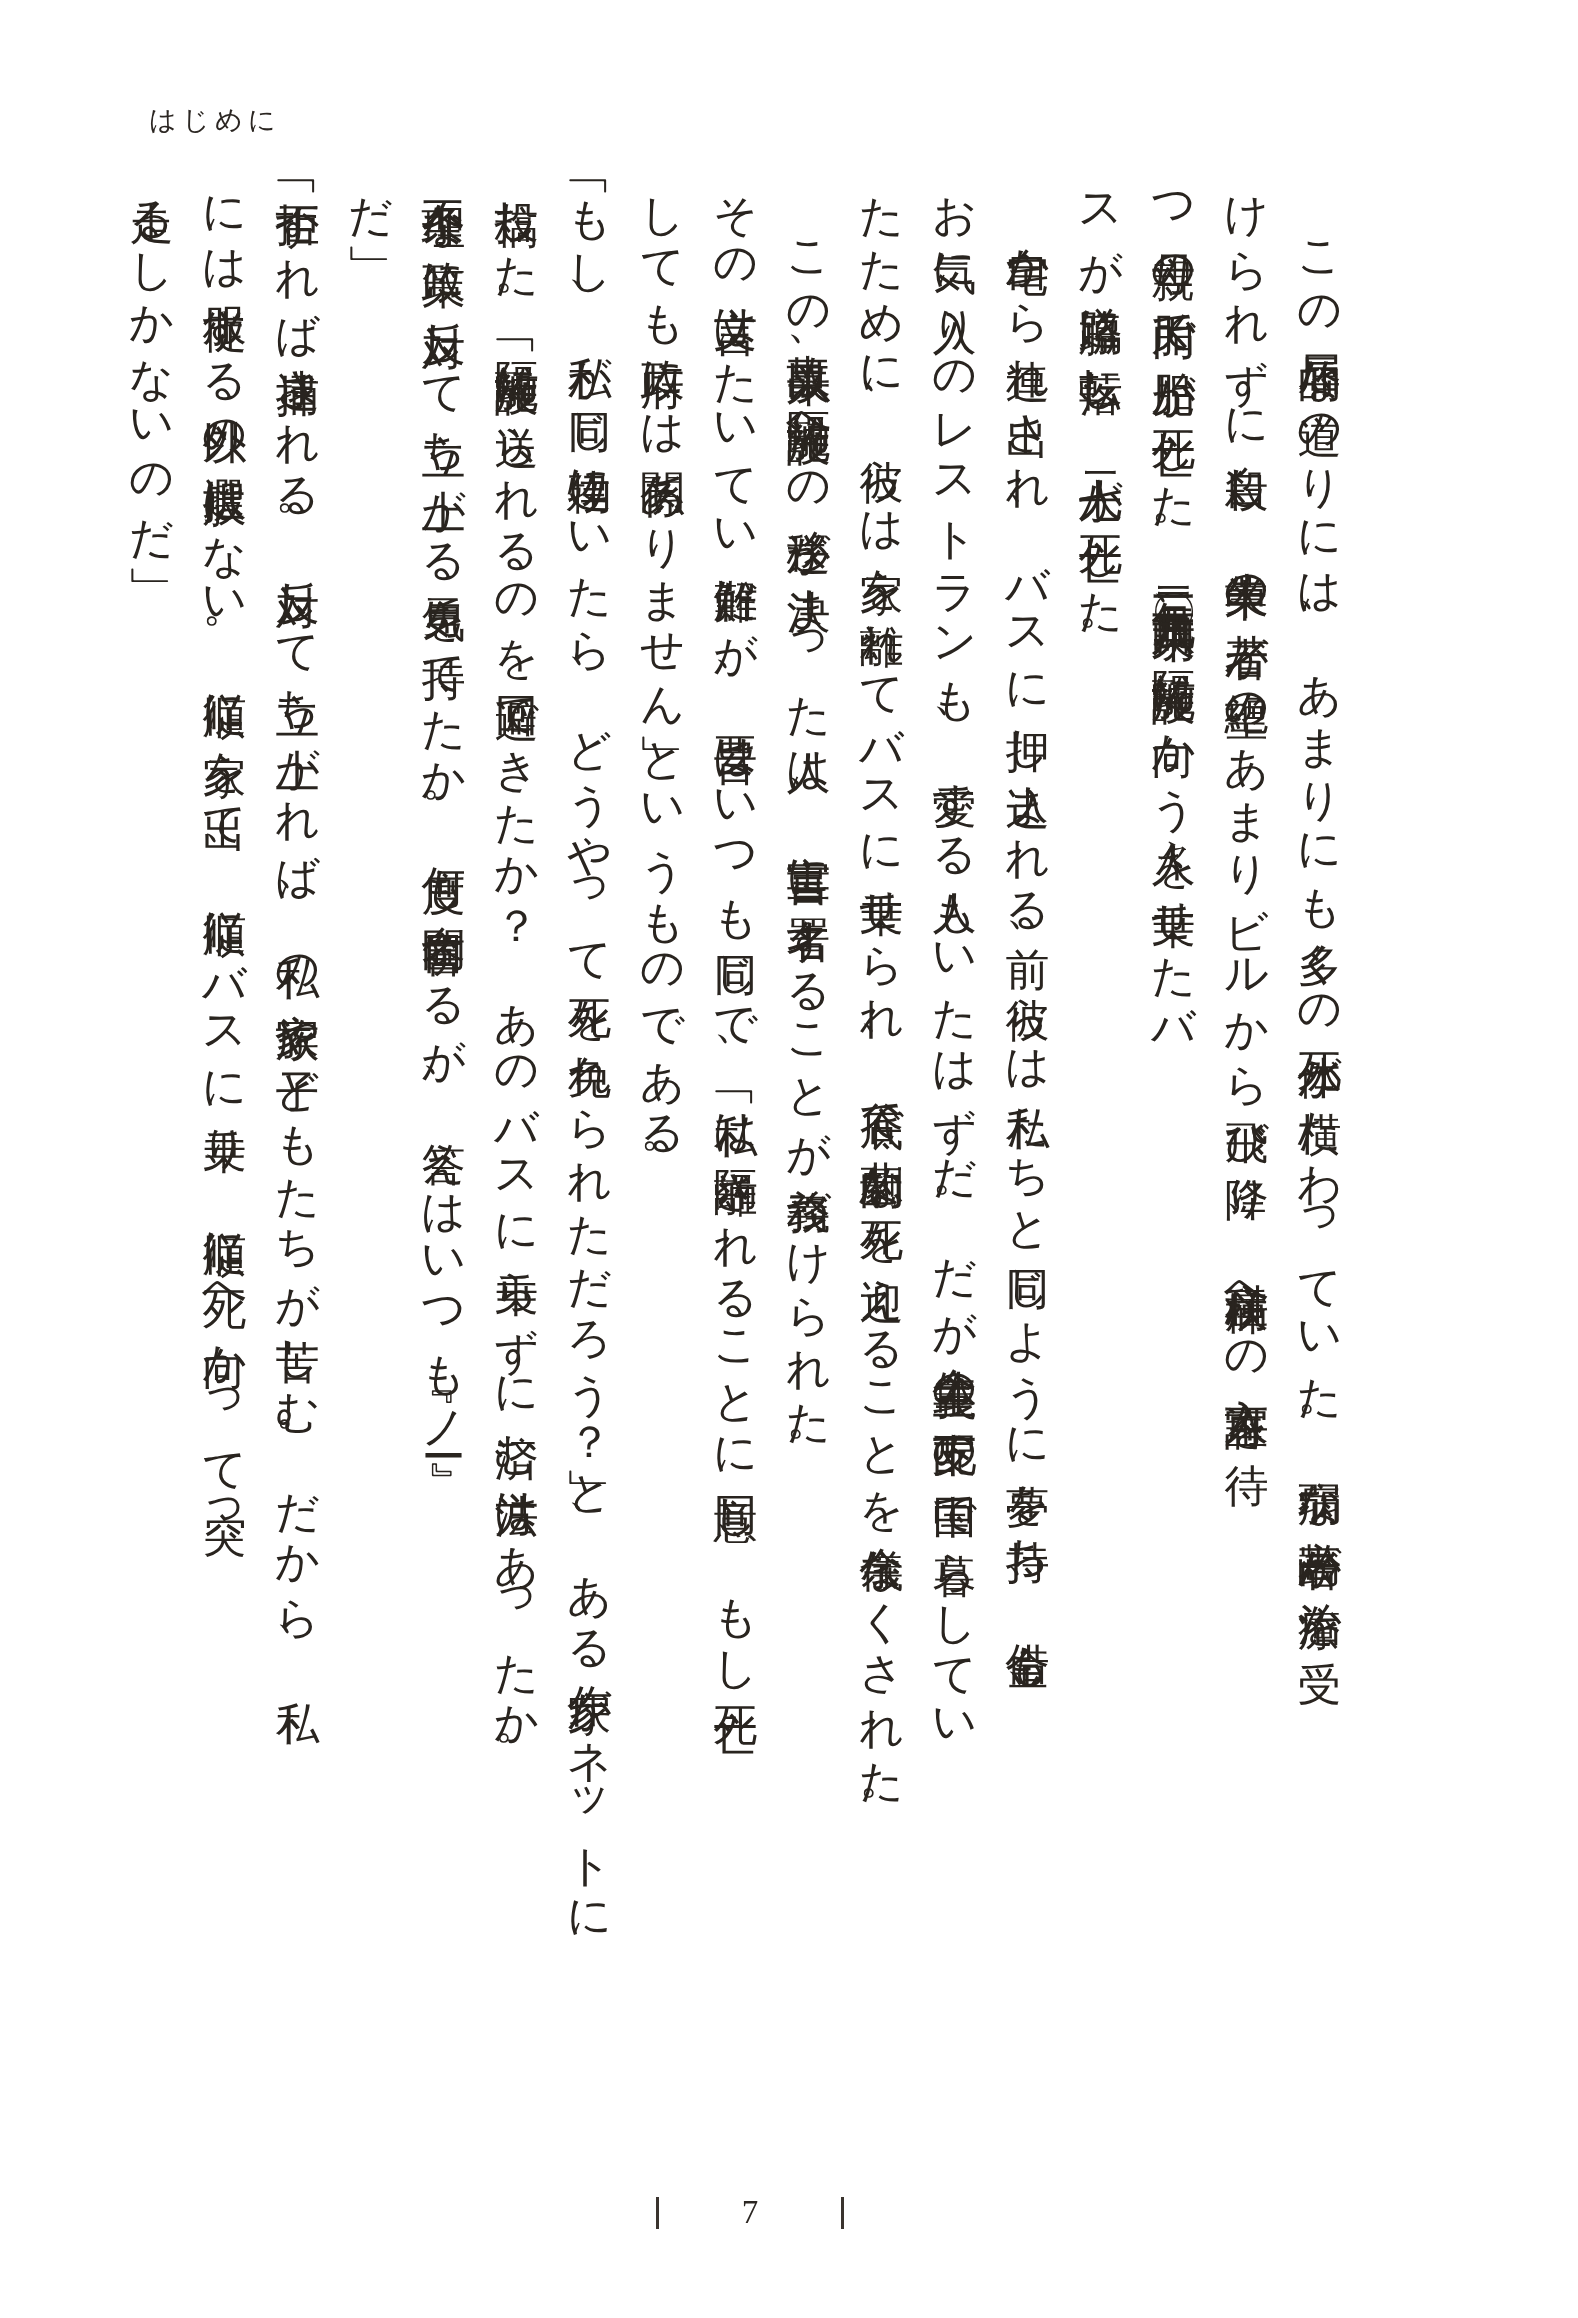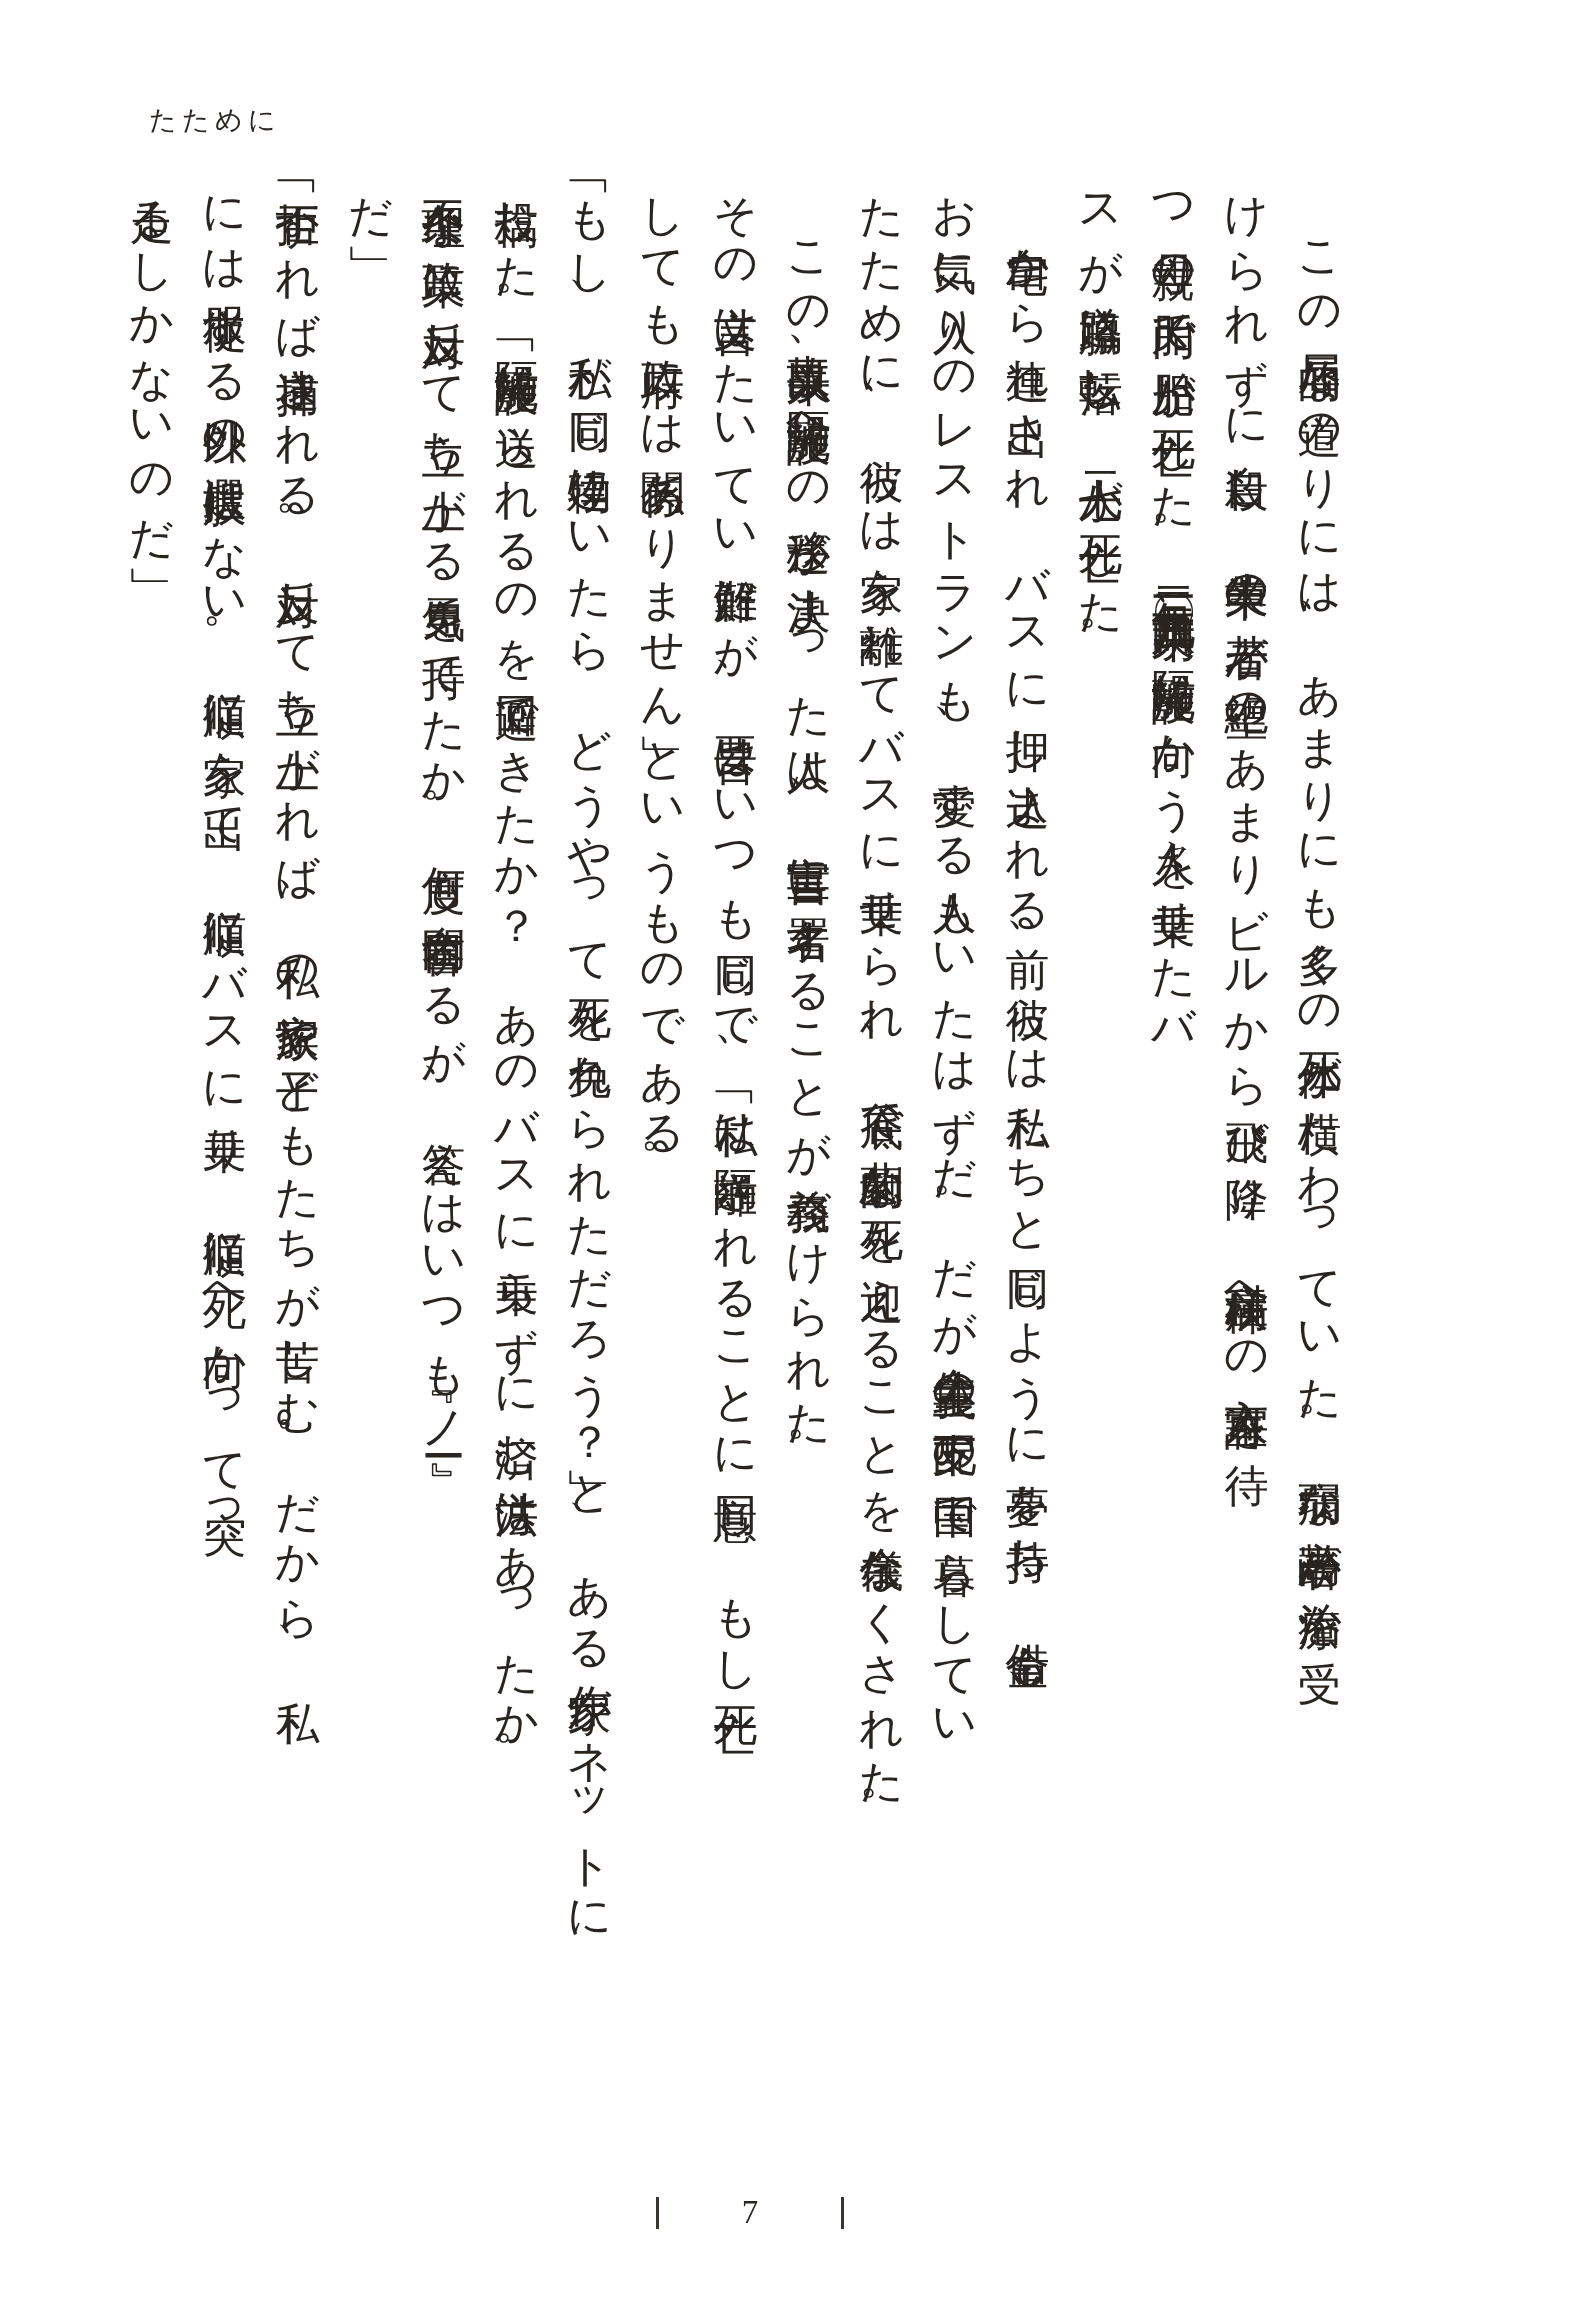--- a/index.html
+++ b/index.html
@@ -61,21 +61,21 @@
     font-size: 33px;
     color: #2b2622;
     line-height: 1;
   }
 </style>
 </head>
 <body>
 
 <div class="page">
 
-  <div class="running-head">たために</div>
+  <div class="running-head">はじめに</div>
 
   <div class="vertical-text">　この屈辱的な道のりには、あまりにも多くの死体が横たわっていた。病弱な高齢者が治療を受
 けられずに自殺し、失業中の若者が絶望のあまりビルから飛び降り、産科病棟への入室許可を待
 つ母親の胎内で胎児が死亡した。二〇二二年九月一八日未明、隔離施設に向かう人々を乗せたバ
 スが道路脇に転落し、二七人が死亡した。
 　自宅から連れ出され、バスに押し込まれる前、彼らは私たちと同じように夢を持ち、借金も、
 お気に入りのレストランも、愛する人もいたはずだ。だが全体主義の支配下の中国で暮らしてい
 たために、彼らは家を離れてバスに乗せられ、谷底で悲劇的な死を迎えることを余儀なくされた。
 　この事故以来、隔離施設への移送が決まった人は、宣言書に署名することが義務づけられた。
 その文言はたいてい難解だが、要旨はいつも同じで、「私は隔離されることに同意し、もし死亡

